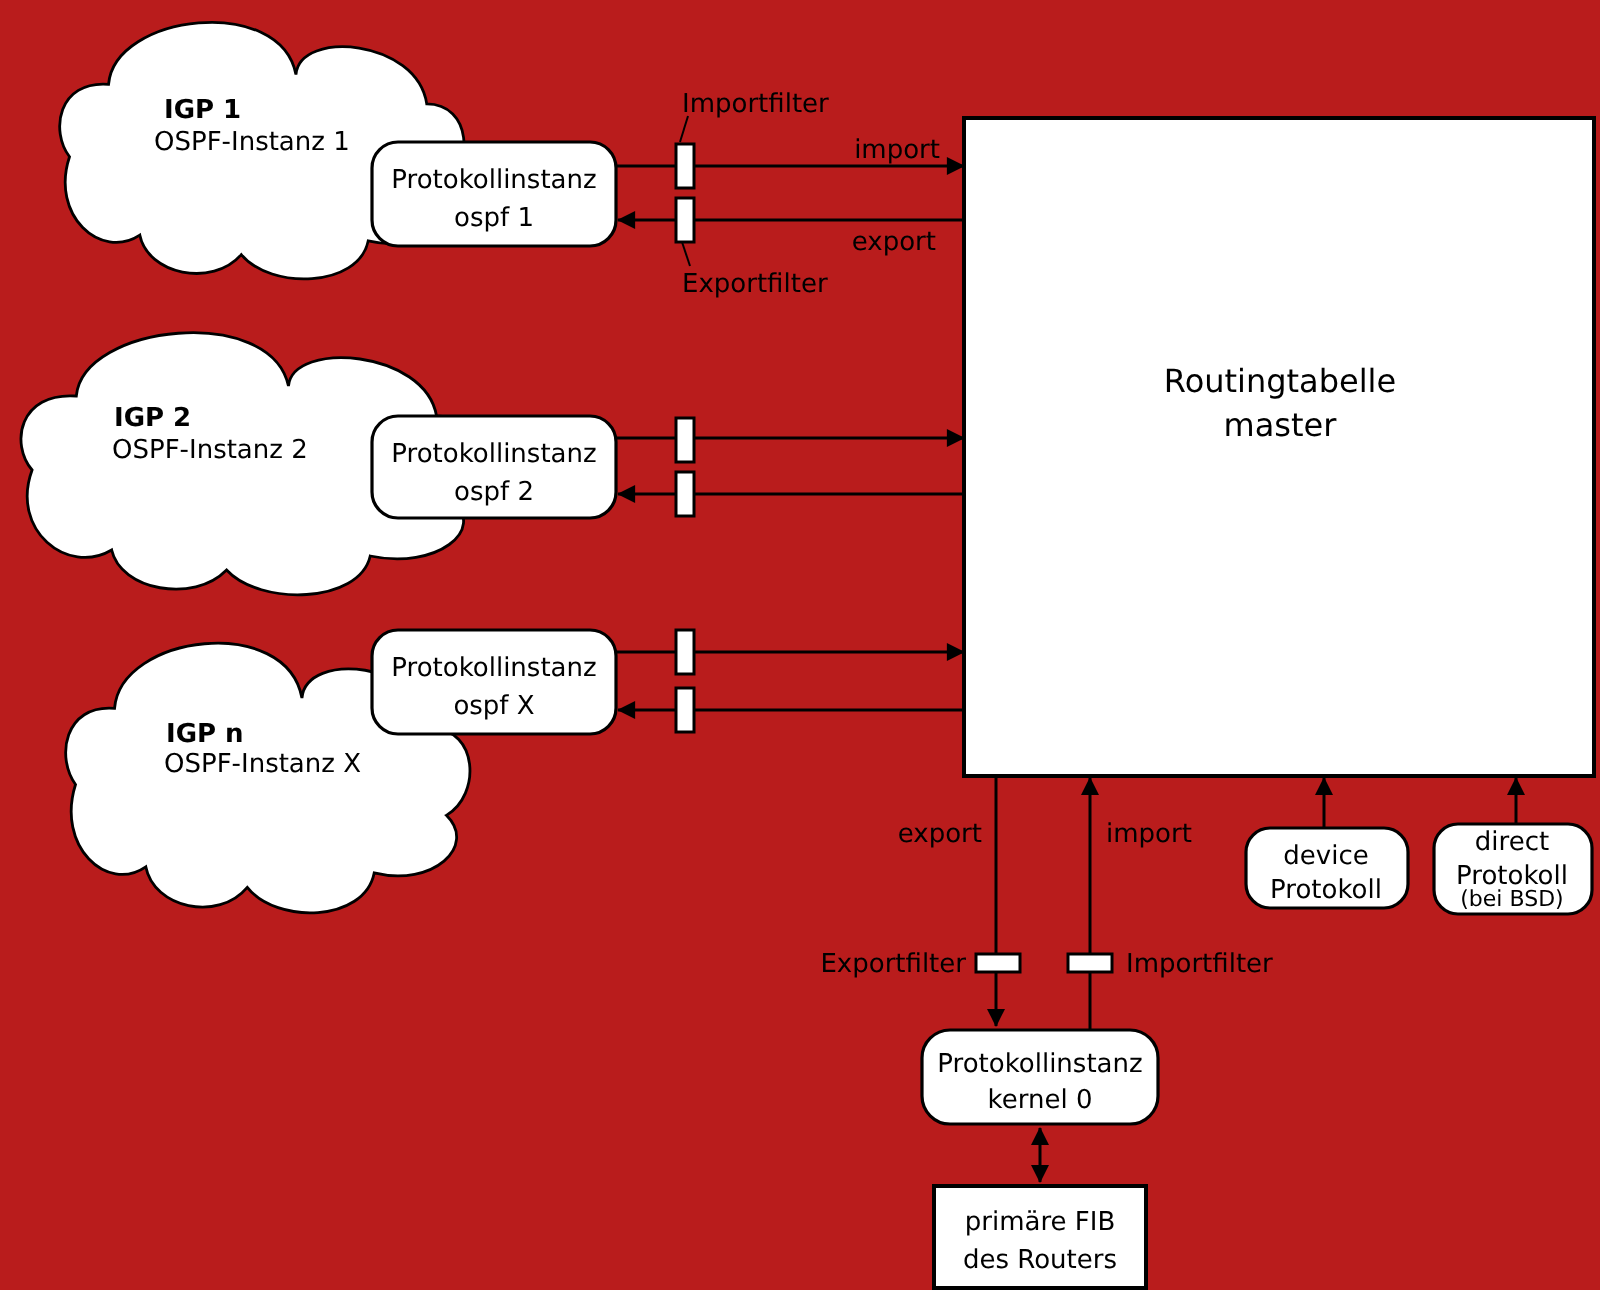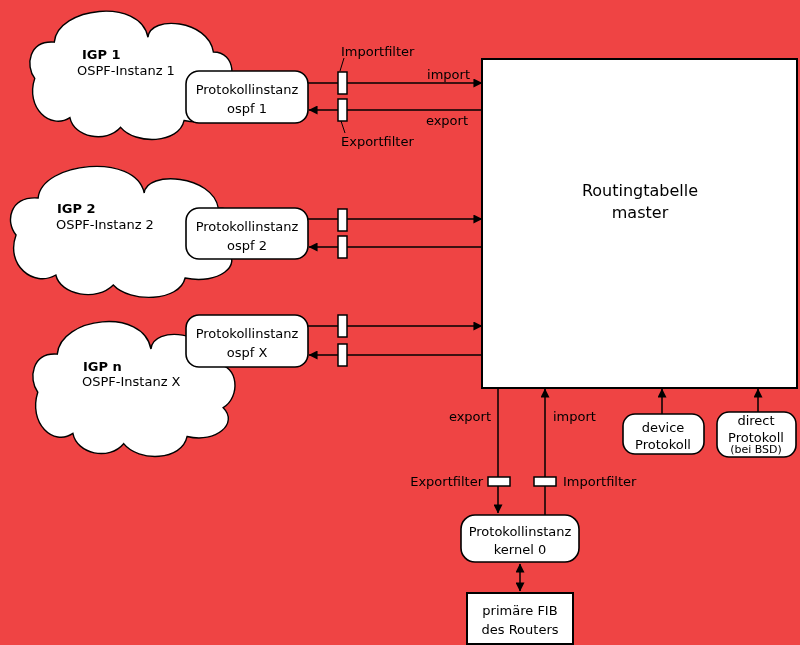--- a/index.html
+++ b/index.html
@@ -1,21 +1,21 @@
 <!DOCTYPE html>
 <html><head>
 <meta charset="utf-8">
 <style>
   html, body { margin: 0; padding: 0; }
   body { background: #ffffff; }
   .canvas {
     position: relative;
     width: 800px;
     height: 645px;
-    background: #ef4444;
+    background: #b91c1c;
     font-family: "DejaVu Sans", sans-serif;
   }
   svg text {
     font-family: "DejaVu Sans", sans-serif;
     font-size: 13px;
     fill: #000000;
   }
   svg text.bold { font-weight: bold; }
   svg text.big  { font-size: 16px; }
   svg text.small { font-size: 11px; }

